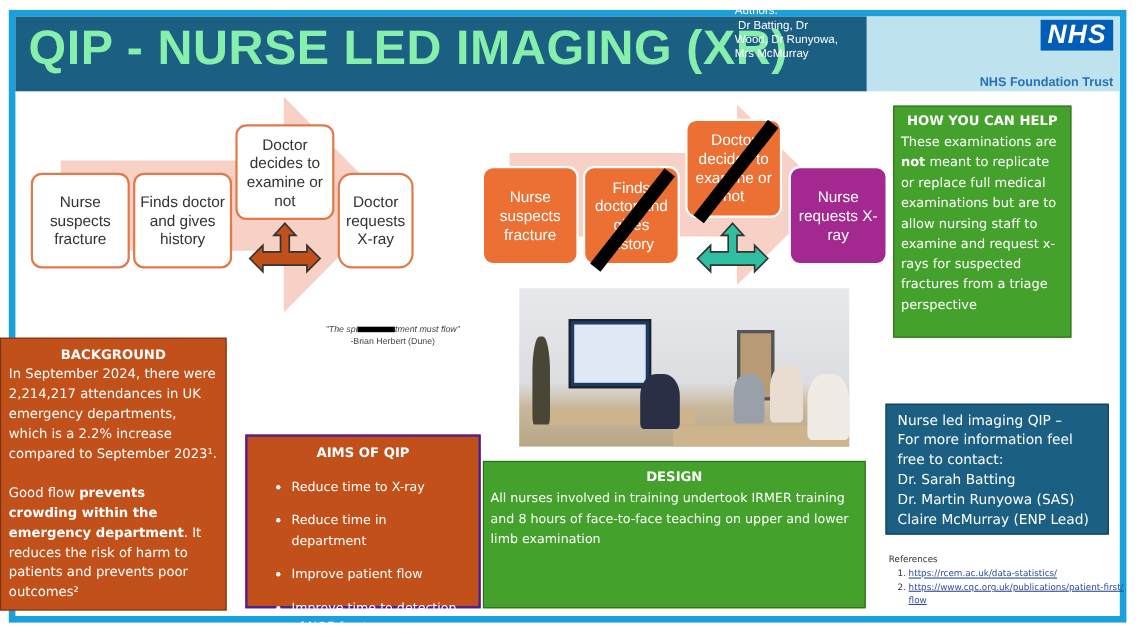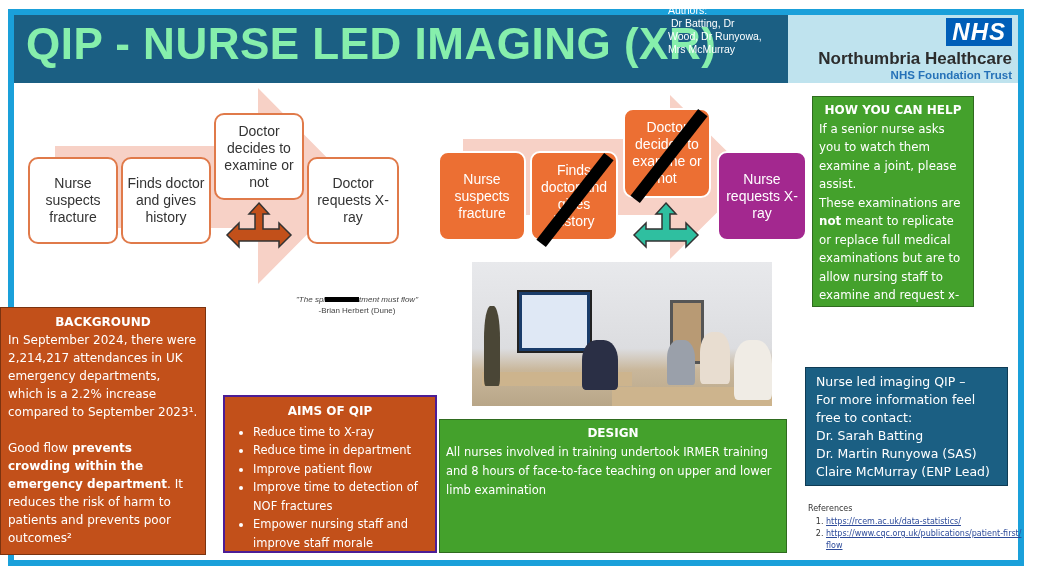--- a/index.html
+++ b/index.html
@@ -25,21 +25,21 @@
   .quote .q { font-style:italic; }
   .quote .redact { display:inline-block; width:34px; height:5px; background:#000; vertical-align:middle; }
 
   .box { position:absolute; box-sizing:border-box; font-family:"DejaVu Sans", sans-serif; color:#fff; }
   .box h3 { margin:0; text-align:center; font-size:12px; font-weight:bold; }
   .bg-box { left:0; top:307px; width:206px; height:248px; background:#c2501a; border:1px solid #7a3310; padding:5px 7px; font-size:12px; line-height:18px; }
   .bg-box p { margin:0; }
   .bg-box .gap { height:18px; }
   .aims-box { left:223px; top:395px; width:214px; height:158px; background:#c2501a; border:2px solid #4c1d95; padding:5px 6px; font-size:11.5px; line-height:18.5px; }
   .aims-box ul { margin:2px 0 0 0; padding-left:22px; }
-  .aims-box li { margin:0; }
+  .aims-box li { margin:12px; }
   .design-box { left:439px; top:419px; width:348px; height:134px; background:#44a12c; border:1px solid #2f6b1f; padding:4px 6px; font-size:11.5px; line-height:19px; }
   .help-box { left:812px; top:96px; width:162px; height:211px; background:#44a12c; border:1px solid #2f6b1f; padding:4px 6px; font-size:11.8px; line-height:18.5px; }
   .contact-box { left:805px; top:367px; width:203px; height:119px; background:#1b5f83; border:1px solid #0f3c55; padding:5px 10px; font-size:12.5px; line-height:18px; }
   .refs { position:absolute; left:808px; top:503px; width:214px; font-family:"DejaVu Sans", sans-serif; font-size:8px; line-height:12px; color:#333; }
   .refs ol { margin:1px 0 0 0; padding-left:18px; }
   .refs a { color:#2d4b9a; text-decoration:underline; word-break:break-all; }
 
   .photo { position:absolute; left:472px; top:262px; width:300px; height:144px; background:linear-gradient(180deg,#e8e9ec 0%,#dcdde0 60%,#c9b79b 75%,#b8a688 100%); overflow:hidden; }
   .photo .screen { position:absolute; left:45px; top:28px; width:71px; height:59px; background:#1a3c6a; border:2px solid #222; }
   .photo .screen .inner { position:absolute; left:3px; top:3px; right:3px; bottom:3px; background:#dfe8f5; }
@@ -56,37 +56,36 @@
   <div class="title">QIP - NURSE LED IMAGING (XR)</div>
 </div>
 <div class="authors" style="position:absolute;">
   <div>Authors:</div>
   <div style="padding-left:3px;">Dr Batting, Dr</div>
   <div>Wood, Dr Runyowa,</div>
   <div>Mrs McMurray</div>
 </div>
 <div class="logo-box">
   <div class="nhs">NHS</div>
-  <div class="org">Northumbria Healthcare</div>
   <div class="trust">NHS Foundation Trust</div>
 </div>
 
 <svg class="bigarrow" style="left:55px;top:88px;" width="300" height="220" viewBox="0 0 300 220">
   <polygon points="0,58 203,58 203,0 300,98 203,196 203,140 0,140" fill="#f7d1c6"></polygon>
 </svg>
 <div class="step outline" style="left:28px;top:157px;width:90px;height:87px;">
   <span>Nurse suspects fracture</span>
 </div>
 <div class="step outline" style="left:121px;top:157px;width:90px;height:87px;">
   <span>Finds doctor and gives history</span>
 </div>
 <div class="step outline" style="left:214px;top:113px;width:90px;height:87px;">
   <span>Doctor decides to examine or not</span>
 </div>
-<div class="step outline" style="left:307px;top:157px;width:92px;height:87px;">
+<div class="step outline" style="left:307px;top:157px;width:69px;height:87px;border-radius:13px;">
   <span>Doctor requests X-ray</span>
 </div>
 <svg style="position:absolute;left:225px;top:201px;" width="68" height="48" viewBox="0 0 68 48">
   <polygon points="34,2 44,13 38,13 38,28 54,28 54,22 66,34 54,46 54,40 14,40 14,46 2,34 14,22 14,28 30,28 30,13 24,13" fill="#c2501a" stroke="#333" stroke-width="1.5"></polygon>
 </svg>
 
 <div class="quote">
   <div class="q"><span>"The spi</span><span class="redact"></span><span>tment must flow"</span></div>
   <div>-Brian Herbert (Dune)</div>
 </div>
@@ -144,21 +143,20 @@
   </ul>
 </div>
 
 <div class="box design-box">
   <h3>DESIGN</h3>
   <div>All nurses involved in training undertook IRMER training and 8 hours of face-to-face teaching on upper and lower limb examination</div>
 </div>
 
 <div class="box help-box">
   <h3>HOW YOU CAN HELP</h3>
-  <div>If a senior nurse asks you to watch them examine a joint, please assist.</div>
   <div><span>These examinations are </span><b>not</b><span> meant to replicate or replace full medical examinations but are to allow nursing staff to examine and request x-rays for suspected fractures from a triage perspective</span></div>
 </div>
 
 <div class="box contact-box">
   <div>Nurse led imaging QIP –</div>
   <div>For more information feel free to contact:</div>
   <div>Dr. Sarah Batting</div>
   <div>Dr. Martin Runyowa (SAS)</div>
   <div>Claire McMurray (ENP Lead)</div>
 </div>

